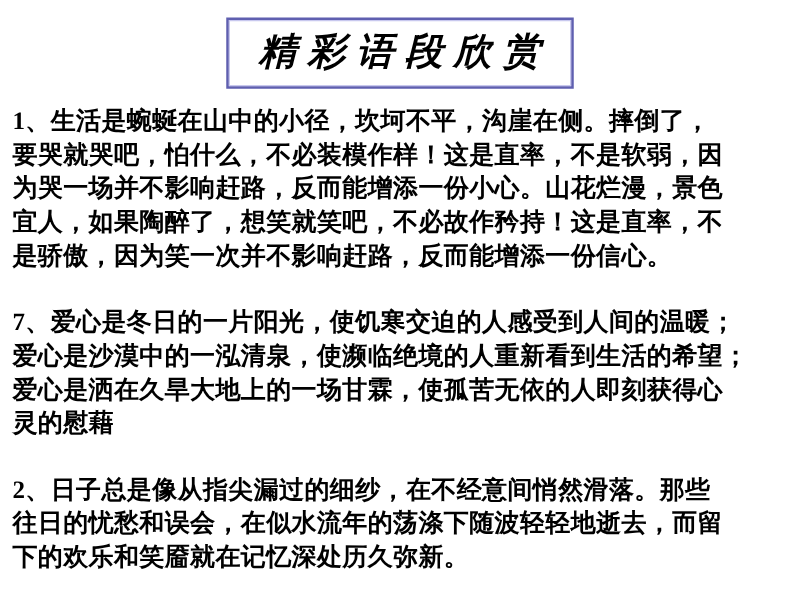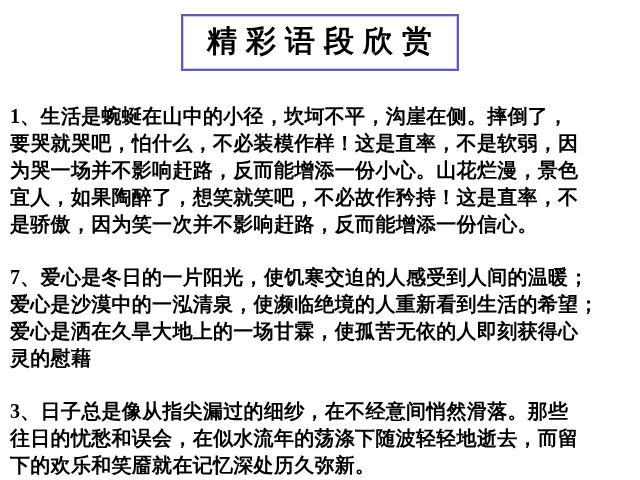--- a/index.html
+++ b/index.html
@@ -25,23 +25,24 @@
     box-shadow: inset 0 0 0 1px #c8c8ee;
     padding: 5px 16px 7px 24px;
     background: #ffffff;
   }
   .title-text {
     font-size: 30px;
     font-weight: bold;
     letter-spacing: 9px;
     white-space: nowrap;
     color: #000000;
+    font-style: italic;
   }
   .body-text {
-    margin-top: 32px;
+    margin-top: 13px;
     padding: 0 10px;
   }
   .para {
     font-size: 20px;
     font-weight: bold;
     line-height: 27px;
     letter-spacing: 0.3px;
     white-space: pre-line;
     margin: 0 0 26px 0;
     color: #000000;
@@ -60,18 +61,18 @@
   <div class="body-text">
     <p class="para">1、生活是蜿蜒在山中的小径，坎坷不平，沟崖在侧。摔倒了，
 要哭就哭吧，怕什么，不必装模作样！这是直率，不是软弱，因
 为哭一场并不影响赶路，反而能增添一份小心。山花烂漫，景色
 宜人，如果陶醉了，想笑就笑吧，不必故作矜持！这是直率，不
 是骄傲，因为笑一次并不影响赶路，反而能增添一份信心。</p>
     <p class="para">7、爱心是冬日的一片阳光，使饥寒交迫的人感受到人间的温暖；
 爱心是沙漠中的一泓清泉，使濒临绝境的人重新看到生活的希望；
 爱心是洒在久旱大地上的一场甘霖，使孤苦无依的人即刻获得心
 灵的慰藉</p>
-    <p class="para">3、日子总是像从指尖漏过的细纱，在不经意间悄然滑落。那些
+    <p class="para">2、日子总是像从指尖漏过的细纱，在不经意间悄然滑落。那些
 往日的忧愁和误会，在似水流年的荡涤下随波轻轻地逝去，而留
 下的欢乐和笑靥就在记忆深处历久弥新。</p>
   </div>
 
 </div>
 
 </body></html>

